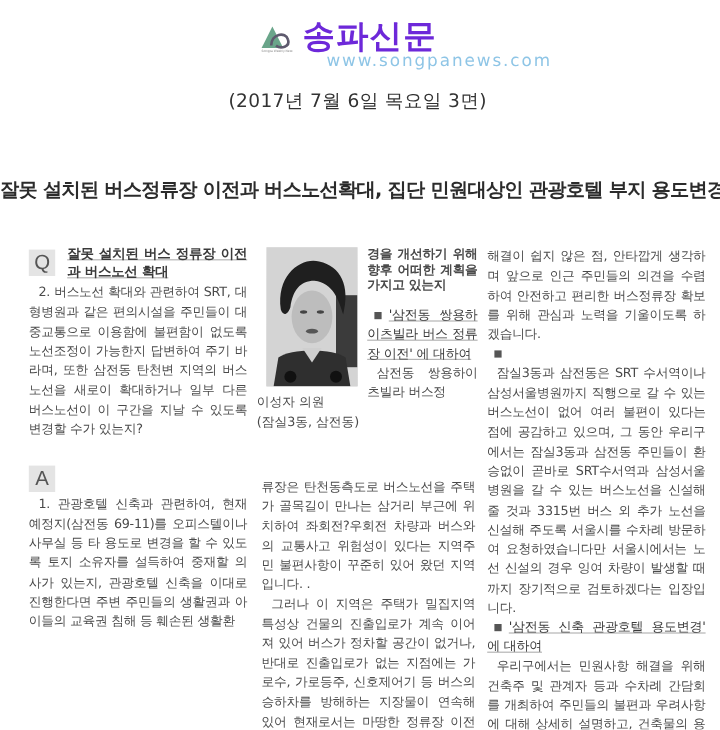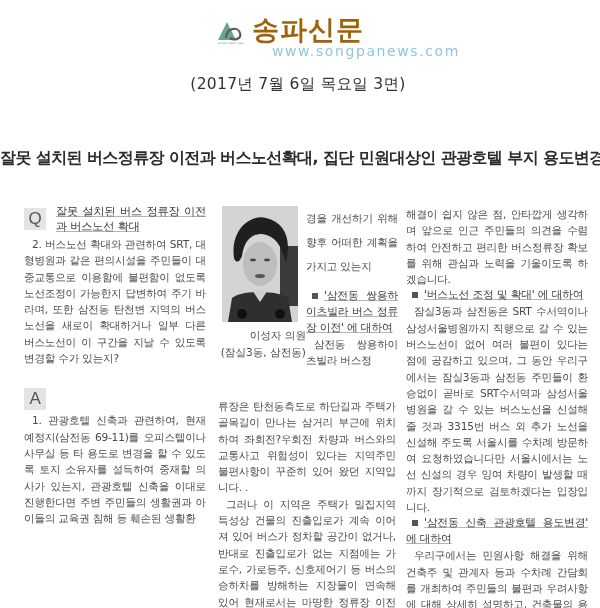--- a/index.html
+++ b/index.html
@@ -1,42 +1,42 @@
 <!DOCTYPE html>
 <html><head>
   <meta charset="utf-8">
   <style>
     * { margin: 0; padding: 0; box-sizing: border-box; }
     html, body { width: 600px; height: 608px; background: #ffffff; overflow: hidden; }
     body { position: relative; font-family: "DejaVu Sans", sans-serif; color: #3a3a3a; }
 
     .masthead { position: absolute; left: 216px; top: 14px; width: 190px; height: 40px; }
     .logo-mark { position: absolute; left: 0; top: 2px; width: 28px; height: 28px; }
-    .logo-name { position: absolute; left: 36px; top: -2px; font-size: 27px; font-weight: bold; color: #a16207; letter-spacing: 1px; white-space: nowrap; }
+    .logo-name { position: absolute; left: 36px; top: -2px; font-size: 27px; font-weight: bold; color: #6d28d9; letter-spacing: 1px; white-space: nowrap; }
     .logo-url { position: absolute; left: 56px; top: 29px; font-size: 14px; color: #8ec5e6; letter-spacing: 1.6px; white-space: nowrap; }
 
     .dateline { position: absolute; left: 0; width: 596px; top: 74px; text-align: center; font-size: 15.5px; color: #333; letter-spacing: 0.3px; }
 
     .headline { position: absolute; left: 0; width: 600px; top: 148px; text-align: center; font-size: 16px; font-weight: bold; color: #2b2b2b; letter-spacing: -0.6px; white-space: nowrap; }
 
     .body-text { font-size: 10.6px; line-height: 16.3px; color: #4a4a4a; text-align: justify; letter-spacing: -0.2px; }
     .body-text p { text-indent: 8px; }
 
     .col1 { position: absolute; left: 24px; top: 204px; width: 182px; }
     .col2-bottom { position: absolute; left: 218px; top: 398px; width: 178px; }
     .col2-right { position: absolute; left: 306px; top: 206px; width: 92px; }
     .col3 { position: absolute; left: 406px; top: 206px; width: 182px; }
 
     .qa-head { display: flex; align-items: flex-start; margin-bottom: 2px; }
     .qa-badge { width: 22px; height: 22px; background: #e4e4e4; color: #555; font-size: 17px; display: flex; align-items: center; justify-content: center; margin-right: 10px; margin-top: 4px; flex-shrink: 0; font-family: "Liberation Sans", sans-serif; }
-    .qa-title { font-size: 11.2px; line-height: 15px; color: #3a3a3a; text-decoration: underline; text-decoration-color: #b5b5b5; }
+    .qa-title { font-size: 11.2px; line-height: 15px; color: #3a3a3a; text-decoration: underline; text-decoration-color: #b5b5b5; font-weight: bold; }
     .qa-title.no-ul { text-decoration: none; }
 
     .photo { position: absolute; left: 222px; top: 206px; width: 76px; height: 116px; background: linear-gradient(180deg, #d9d9d9 0%, #c6c6c6 100%); overflow: hidden; }
-    .photo-caption { position: absolute; left: 214px; top: 327px; width: 92px; text-align: right; font-size: 10.6px; line-height: 17px; color: #4a4a4a; }
+    .photo-caption { position: absolute; left: 214px; top: 327px; width: 92px; text-align: left; font-size: 10.6px; line-height: 17px; color: #4a4a4a; }
 
     .sub-head { font-size: 10.8px; line-height: 16px; color: #3a3a3a; }
     .sub-head .sq { display: inline-block; width: 6px; height: 6px; background: #555; margin: 0 6px 1px 6px; vertical-align: middle; }
     .sub-head .ul { text-decoration: underline; text-decoration-color: #b5b5b5; }
     .spacer { height: 10px; }
   </style>
 </head>
 <body>
 
 <div class="masthead">
@@ -80,37 +80,37 @@
     <circle cx="20" cy="108" r="5" fill="#111"></circle>
     <circle cx="58" cy="108" r="5" fill="#111"></circle>
   </svg>
 </div>
 <div class="photo-caption">
   <div>이성자 의원</div>
   <div>(잠실3동, 삼전동)</div>
 </div>
 
 <div class="col2-right body-text">
-  <div style="line-height:24px;">경을 개선하기 위해 향후 어떠한 계획을 가지고 있는지</div>
+  <div style="line-height:13px;font-weight:bold;">경을 개선하기 위해 향후 어떠한 계획을 가지고 있는지</div>
   <div class="spacer"></div>
   <div class="sub-head">
     <span class="sq"></span><span class="ul">'삼전동 쌍용하이츠빌라 버스 정류장 이전' 에 대하여</span>
   </div>
   <p>삼전동 쌍용하이츠빌라 버스정</p>
 </div>
 
 <div class="col2-bottom body-text">
-  <p style="text-indent:0;">류장은 탄천동측도로 하단길과 주택가 골목길이 만나는 삼거리 부근에 위치하여 좌회전?우회전 차량과 버스와의 교통사고 위험성이 있다는 지역주민 불편사항이 꾸준히 있어 왔던 지역입니다. .</p>
+  <p style="text-indent:0;">류장은 탄천동측도로 버스노선을 주택가 골목길이 만나는 삼거리 부근에 위치하여 좌회전?우회전 차량과 버스와의 교통사고 위험성이 있다는 지역주민 불편사항이 꾸준히 있어 왔던 지역입니다. .</p>
   <p>그러나 이 지역은 주택가 밀집지역 특성상 건물의 진출입로가 계속 이어져 있어 버스가 정차할 공간이 없거나, 반대로 진출입로가 없는 지점에는 가로수, 가로등주, 신호제어기 등 버스의 승하차를 방해하는 지장물이 연속해 있어 현재로서는 마땅한 정류장 이전장소 확보가 어려운 상황입니다.</p>
 
 </div>
 
 <div class="col3 body-text">
   <p style="text-indent:0;">해결이 쉽지 않은 점, 안타깝게 생각하며 앞으로 인근 주민들의 의견을 수렴하여 안전하고 편리한 버스정류장 확보를 위해 관심과 노력을 기울이도록 하겠습니다.</p>
   <div class="sub-head">
-    <span class="sq"></span><span class="ul">'버스노선 조정 및 확대' 에 대하여</span>
+    <span class="sq"></span>
   </div>
   <p>잠실3동과 삼전동은 SRT 수서역이나 삼성서울병원까지 직행으로 갈 수 있는 버스노선이 없어 여러 불편이 있다는 점에 공감하고 있으며, 그 동안 우리구에서는 잠실3동과 삼전동 주민들이 환승없이 곧바로 SRT수서역과 삼성서울병원을 갈 수 있는 버스노선을 신설해 줄 것과 3315번 버스 외 추가 노선을 신설해 주도록 서울시를 수차례 방문하여 요청하였습니다만 서울시에서는 노선 신설의 경우 잉여 차량이 발생할 때까지 장기적으로 검토하겠다는 입장입니다.</p>
   <div class="sub-head">
     <span class="sq"></span><span class="ul">'삼전동 신축 관광호텔 용도변경' 에 대하여</span>
   </div>
   <p>우리구에서는 민원사항 해결을 위해 건축주 및 관계자 등과 수차례 간담회를 개최하여 주민들의 불편과 우려사항에 대해 상세히 설명하고, 건축물의 용도변경 등 가급적 주민의 입장을 고려하여 사업을 추진해 줄 것을 요청하였습니다.</p>
 </div>
 
 </body></html>

